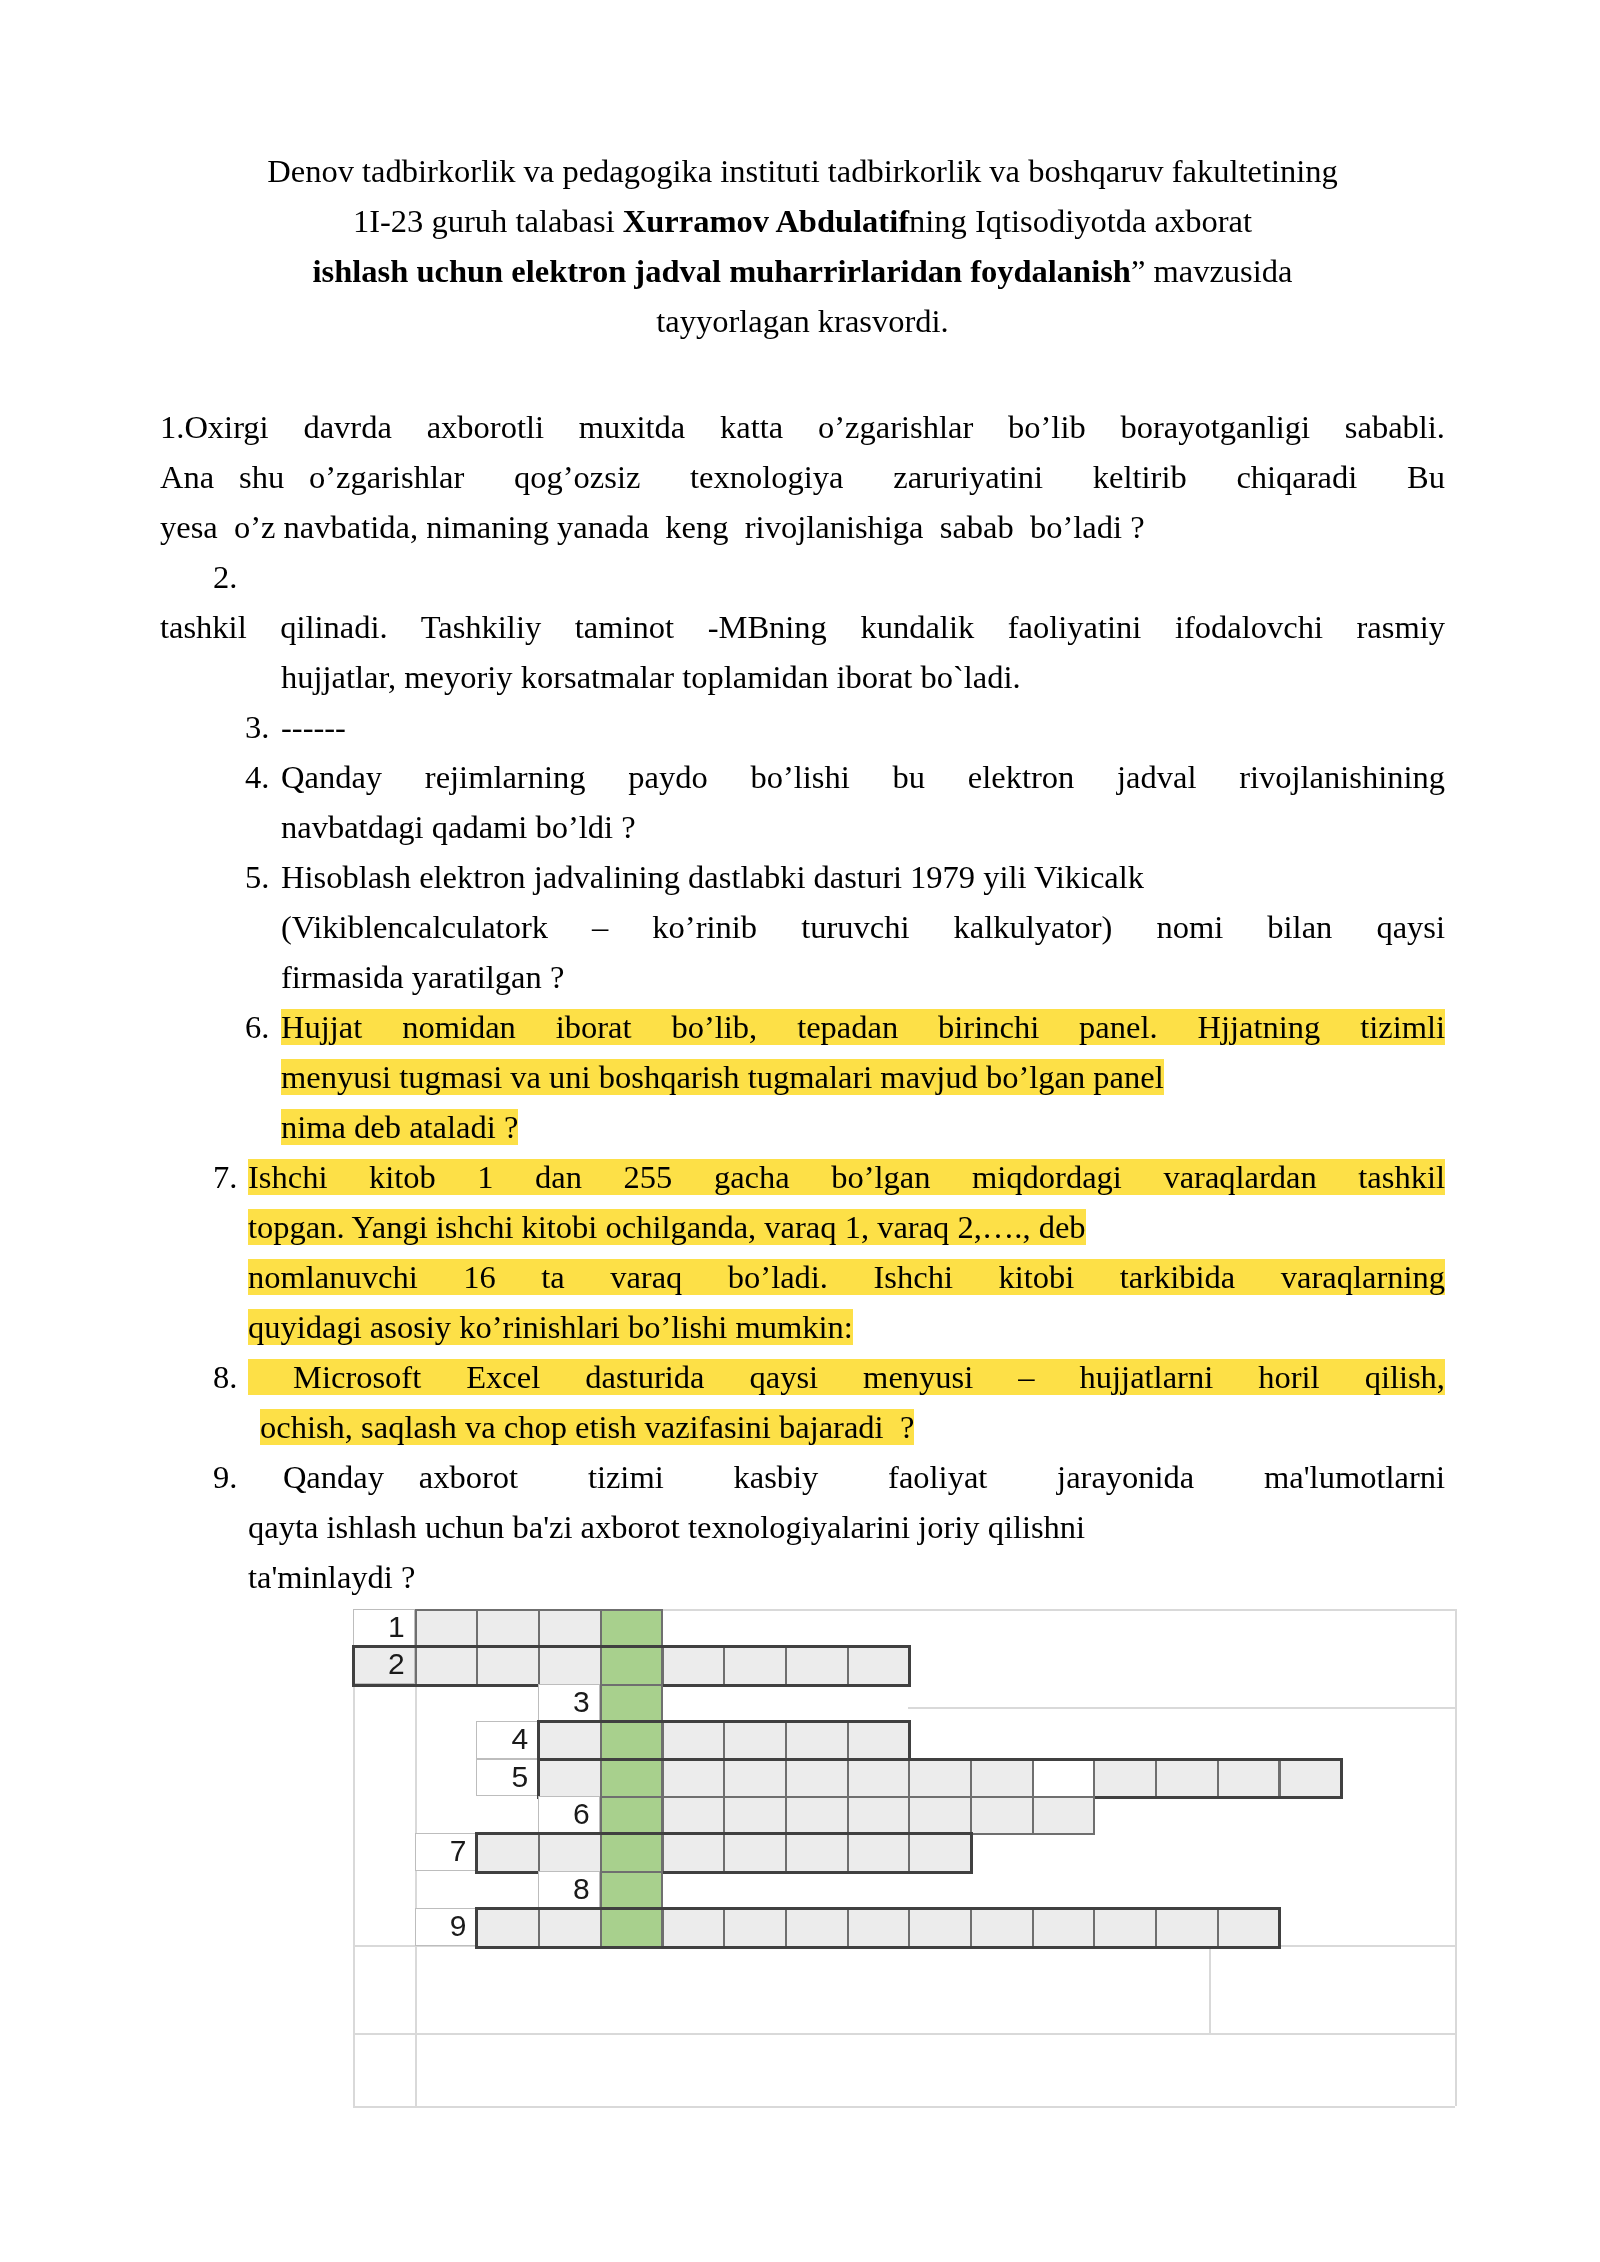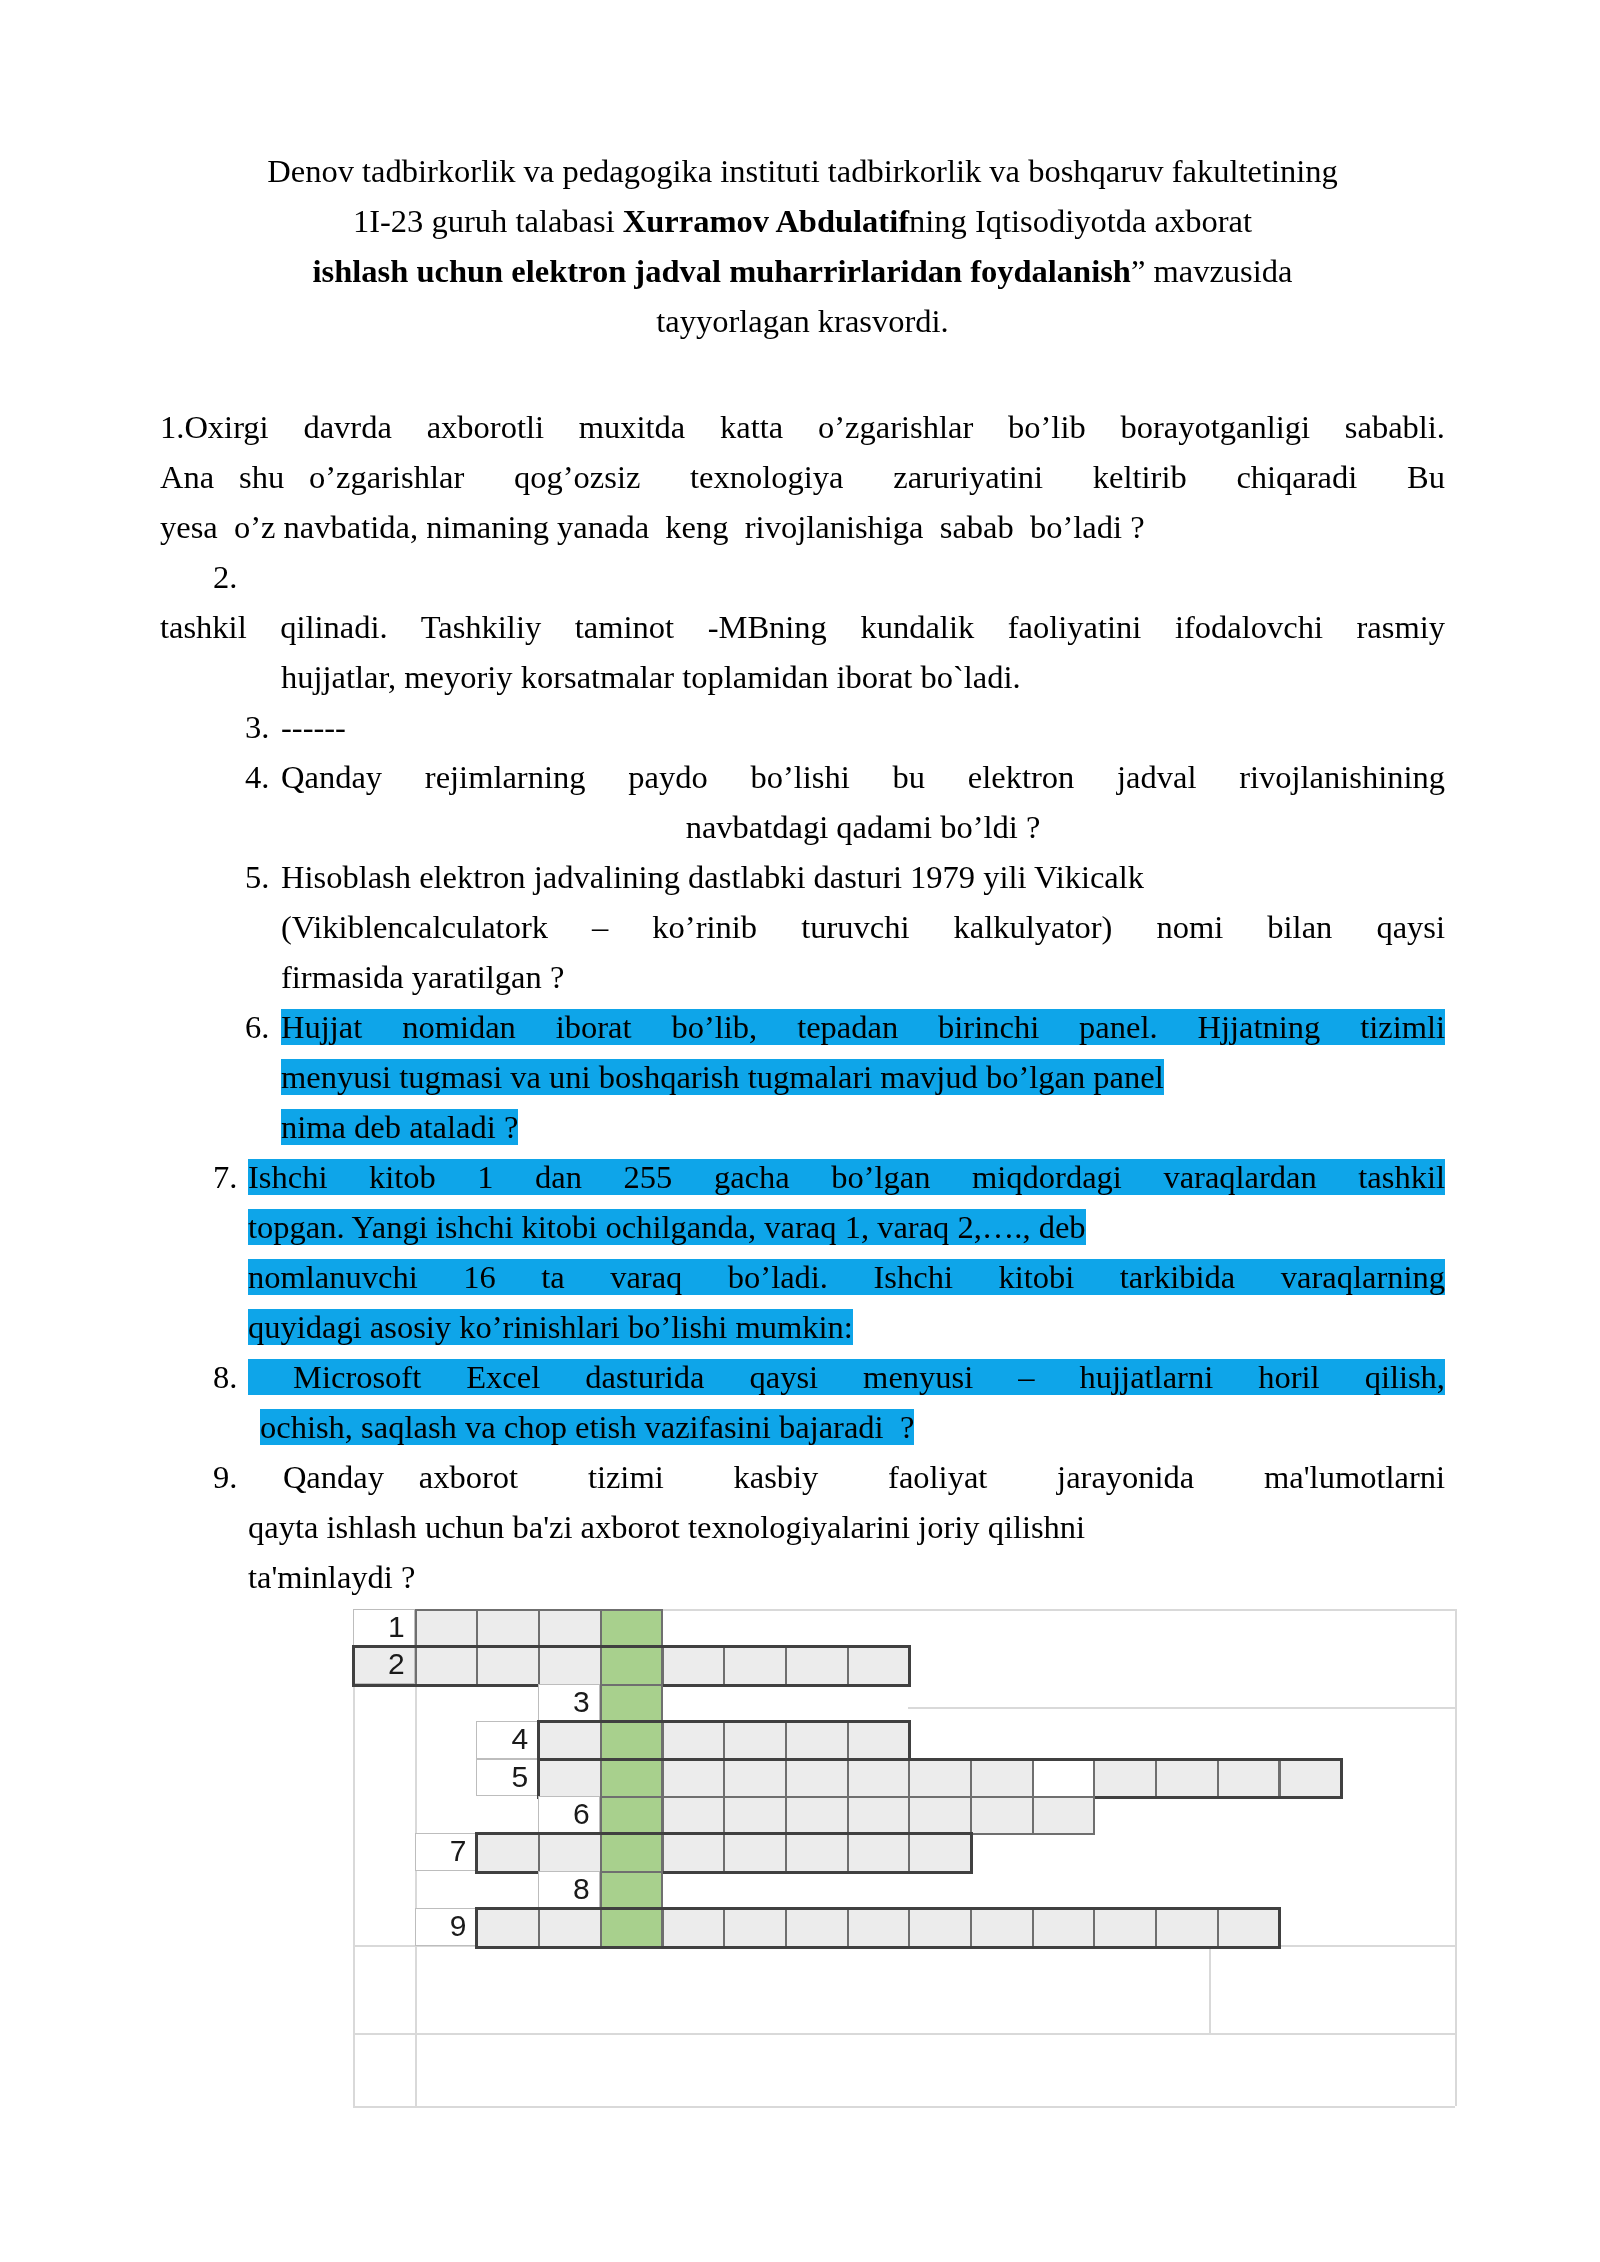--- a/index.html
+++ b/index.html
@@ -7,21 +7,21 @@
         font-family:"Liberation Serif", serif;color:#000;}
   
   #title-block{position:absolute;left:160px;top:146px;width:1285px;text-align:center;}
   .title-line{height:50px;line-height:50px;font-size:32.5px;white-space:pre;}
   .title-line .b{font-weight:700;}
   
   .line{position:absolute;height:50px;line-height:50px;font-size:32.5px;white-space:pre;}
   .line .num{position:absolute;top:0;}
   .line .txt{position:absolute;top:0;}
   .line .txt.just{text-align:justify;text-align-last:justify;}
-  .hl{background:#0ea5e9;}
+  .hl{background:#fde047;}
   
   .cw-cell{position:absolute;box-sizing:border-box;border:2px solid #6f6f6f;background:#ececec;}
   .cw-cell.green{background:#a8d08d;}
   .cw-cell.white{background:#ffffff;}
   .cw-label{position:absolute;box-sizing:border-box;border:1.5px solid #bdbdbd;background:#ffffff;
             font-family:"Liberation Sans", sans-serif;font-size:30px;color:#1a1a1a;
             text-align:right;padding-right:9px;}
   .cw-label.gray{background:#ececec;}
   .cw-outline{position:absolute;box-sizing:border-box;border:3px solid #404040;background:transparent;pointer-events:none;}
   .faint{position:absolute;background:#d9d9d9;}
@@ -38,21 +38,21 @@
     </div>
   <div id="questions-block">
       <div class="line" style="left: 0px; top: 402px; width: 1600px;"><div class="txt just" style="left: 160px; width: 1285px;"><span>1.Oxirgi davrda axborotli muxitda katta o’zgarishlar bo’lib borayotganligi sababli.</span></div></div>
       <div class="line" style="left: 0px; top: 452px; width: 1600px;"><div class="txt just" style="left: 160px; width: 1285px;"><span>Ana shu o’zgarishlar  qog’ozsiz  texnologiya  zaruriyatini  keltirib  chiqaradi  Bu</span></div></div>
       <div class="line" style="left: 0px; top: 502px; width: 1600px; padding-left: 46px;"><div class="txt" style="left: 160px; width: 1285px;"><span>yesa  o’z navbatida, nimaning yanada  keng  rivojlanishiga  sabab  bo’ladi ?</span></div></div>
       <div class="line" style="left: 0px; top: 552px; width: 1600px;"><span class="num" style="left: 213px;">2.</span></div>
       <div class="line" style="left: 0px; top: 602px; width: 1600px;"><div class="txt just" style="left: 160px; width: 1285px;"><span>tashkil qilinadi. Tashkiliy taminot -MBning kundalik faoliyatini ifodalovchi rasmiy</span></div></div>
       <div class="line" style="left: 0px; top: 652px; width: 1600px;"><div class="txt" style="left: 281px; width: 1164px;"><span>hujjatlar, meyoriy korsatmalar toplamidan iborat bo`ladi.</span></div></div>
       <div class="line" style="left: 0px; top: 702px; width: 1600px;"><span class="num" style="left: 245px;">3.</span><div class="txt" style="left: 281px; width: 1164px;"><span>------</span></div></div>
       <div class="line" style="left: 0px; top: 752px; width: 1600px;"><span class="num" style="left: 245px;">4.</span><div class="txt just" style="left: 281px; width: 1164px;"><span>Qanday rejimlarning paydo bo’lishi bu elektron jadval rivojlanishining</span></div></div>
-      <div class="line" style="left: 0px; top: 802px; width: 1600px;"><div class="txt" style="left: 281px; width: 1164px; text-align: center;"><span>navbatdagi qadami bo’ldi ?</span></div></div>
+      <div class="line" style="left: 0px; top: 802px; width: 1600px;"><div class="txt" style="left: 281px; width: 1164px;"><span>navbatdagi qadami bo’ldi ?</span></div></div>
       <div class="line" style="left: 0px; top: 852px; width: 1600px;"><span class="num" style="left: 245px;">5.</span><div class="txt" style="left: 281px; width: 1164px;"><span>Hisoblash elektron jadvalining dastlabki dasturi 1979 yili Vikicalk</span></div></div>
       <div class="line" style="left: 0px; top: 902px; width: 1600px;"><div class="txt just" style="left: 281px; width: 1164px;"><span>(Vikiblencalculatork – ko’rinib turuvchi kalkulyator) nomi bilan qaysi</span></div></div>
       <div class="line" style="left: 0px; top: 952px; width: 1600px;"><div class="txt" style="left: 281px; width: 1164px;"><span>firmasida yaratilgan ?</span></div></div>
       <div class="line" style="left: 0px; top: 1002px; width: 1600px;"><span class="num" style="left: 245px;">6.</span><div class="txt just" style="left: 281px; width: 1164px;"><span class="hl">Hujjat nomidan iborat bo’lib, tepadan birinchi panel. Hjjatning tizimli</span></div></div>
       <div class="line" style="left: 0px; top: 1052px; width: 1600px;"><div class="txt" style="left: 281px; width: 1164px;"><span class="hl">menyusi tugmasi va uni boshqarish tugmalari mavjud bo’lgan panel</span></div></div>
       <div class="line" style="left: 0px; top: 1102px; width: 1600px;"><div class="txt" style="left: 281px; width: 1164px;"><span class="hl">nima deb ataladi ?</span></div></div>
       <div class="line" style="left: 0px; top: 1152px; width: 1600px;"><span class="num" style="left: 213px;">7.</span><div class="txt just" style="left: 248px; width: 1197px;"><span class="hl">Ishchi kitob 1 dan 255 gacha bo’lgan miqdordagi varaqlardan tashkil</span></div></div>
       <div class="line" style="left: 0px; top: 1202px; width: 1274px;"><div class="txt" style="left: 248px; width: 1197px;"><span class="hl">topgan. Yangi ishchi kitobi ochilganda, varaq 1, varaq 2,…., deb</span></div></div>
       <div class="line" style="left: 0px; top: 1252px; width: 1600px;"><div class="txt just" style="left: 248px; width: 1197px;"><span class="hl">nomlanuvchi 16 ta varaq bo’ladi. Ishchi kitobi tarkibida varaqlarning</span></div></div>
       <div class="line" style="left: 0px; top: 1302px; width: 1600px;"><div class="txt" style="left: 248px; width: 1197px;"><span class="hl">quyidagi asosiy ko’rinishlari bo’lishi mumkin:</span></div></div>

